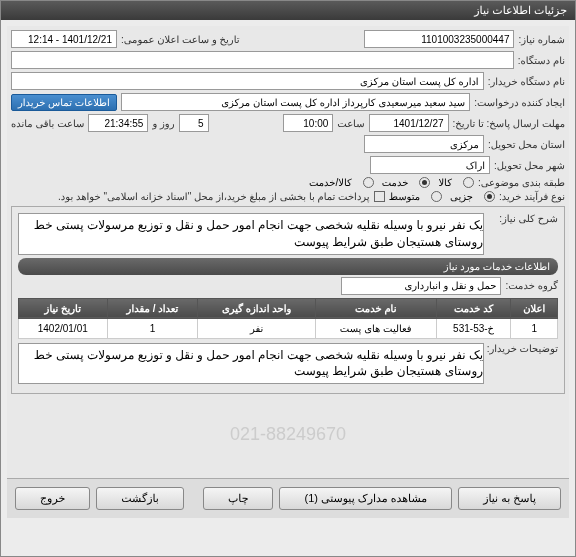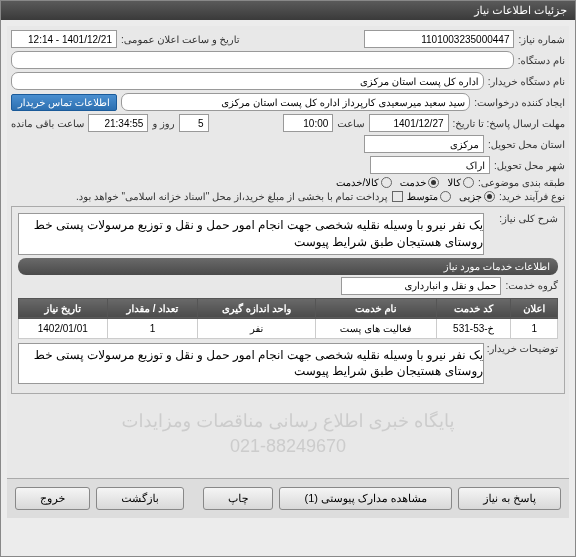--- a/index.html
+++ b/index.html
@@ -51,39 +51,39 @@
 }
 .field {
   background: #fff;
   border: 1px solid #999;
   padding: 2px 4px;
   font-size: 10px;
   height: 18px;
   display: inline-flex;
   align-items: center;
 }
-.field-long { flex: 1; min-width: 100px; border-radius: 7px; }
+.field-long { flex: 1; min-width: 100px; }
 .blue-btn {
   background: linear-gradient(#4a8fd0, #2c6fb0);
   color: #fff;
   border: 1px solid #1a5a99;
   padding: 2px 6px;
   font-size: 10px;
   border-radius: 2px;
   cursor: pointer;
 }
 .radio-group {
   display: inline-flex;
   gap: 8px;
   align-items: center;
 }
 .radio-item {
   display: inline-flex;
   align-items: center;
-  gap: 2px;
+  gap: 11px;
 }
 .radio {
   width: 11px;
   height: 11px;
   border: 1px solid #666;
   border-radius: 50%;
   display: inline-block;
   position: relative;
 }
 .radio.checked::after {
@@ -303,21 +303,20 @@
 
         <div class="desc-row" style="margin-top:4px">
           <span class="label" style="width:70px">توضیحات خریدار:</span>
           <div class="desc-box">یک نفر نیرو با وسیله نقلیه شخصی جهت انجام امور حمل و نقل و توزیع مرسولات پستی خط روستای هستیجان  طبق شرایط پیوست</div>
         </div>
 
       </div>
 
       <div class="watermark-area">
         <div class="watermark">
-          <div>پایگاه خبری اطلاع رسانی مناقصات ومزایدات</div>
           <div>021-88249670</div>
         </div>
       </div>
 
     </div>
 
     <div class="footer-btns">
       <div class="btn-group">
         <button class="btn">پاسخ به نیاز</button>
         <button class="btn">مشاهده مدارک پیوستی (1)</button>

